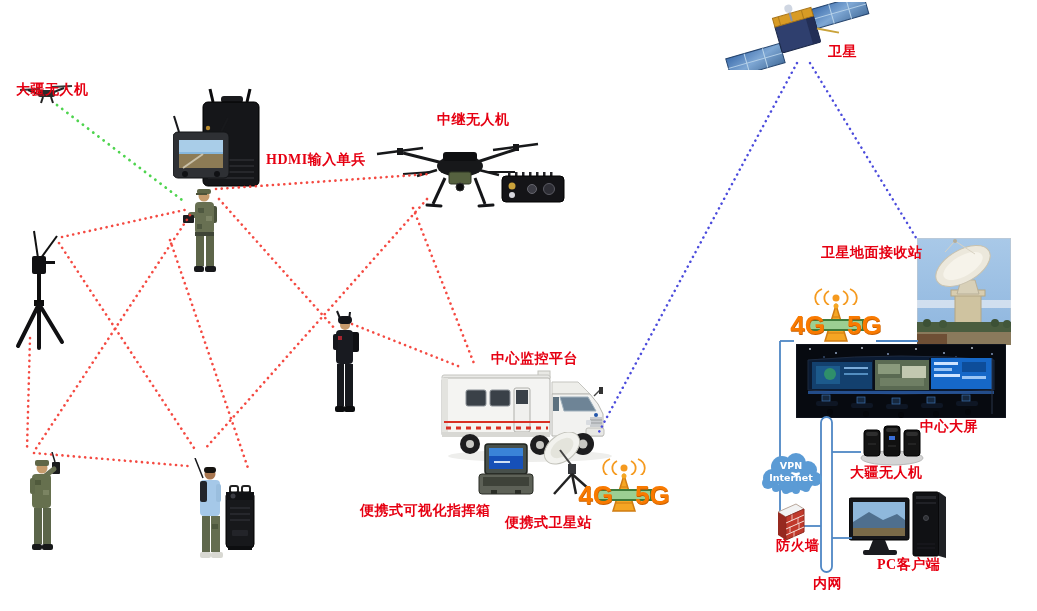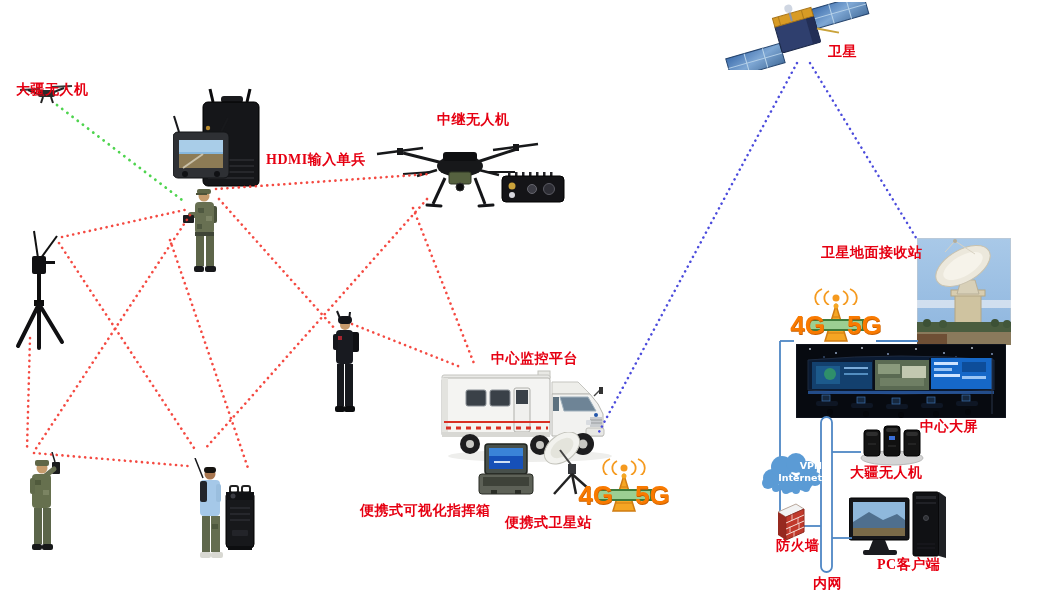--- a/index.html
+++ b/index.html
@@ -12,21 +12,21 @@
   
   .g45{position:absolute;z-index:32;width:96px;text-align:right;}
   .g45 .waves{display:block;margin:0 auto -2px auto;}
   .g45 .row{position:relative;display:flex;align-items:flex-end;justify-content:center;height:40px;}
   .g45 .gtxt{font-family:"Liberation Sans",sans-serif;font-weight:bold;font-size:26px;
              line-height:36px;color:#f97a00;text-shadow:0.5px 0.5px 0 #c85f00;z-index:3;position:relative;}
   .g45 .tower{position:relative;z-index:1;margin:0 -2px;}
   .g45 .band{position:absolute;left:50%;transform:translateX(-50%);bottom:12px;width:52px;height:8px;
              background:#9ccf92;border:2px solid #3f7a3a;z-index:2;}
   .vpn-text{position:absolute;z-index:31;color:#ffffff;font-family:"DejaVu Sans",sans-serif;
-            font-weight:bold;font-size:9.5px;text-align:right;line-height:1.25;}
+            font-weight:bold;font-size:9.5px;text-align:center;line-height:1.25;}
 </style>
 </head>
 <body>
 
 <div id="canvas">
 
   <svg class="fig" style="left:18px;top:82px" width="56" height="24">
     <line x1="2" y1="8" x2="22" y2="7" stroke="#3a3a3a" stroke-width="2"></line>
     <line x1="34" y1="5" x2="54" y2="4" stroke="#3a3a3a" stroke-width="2"></line>
     <line x1="20" y1="12" x2="10" y2="8" stroke="#222" stroke-width="2"></line>

